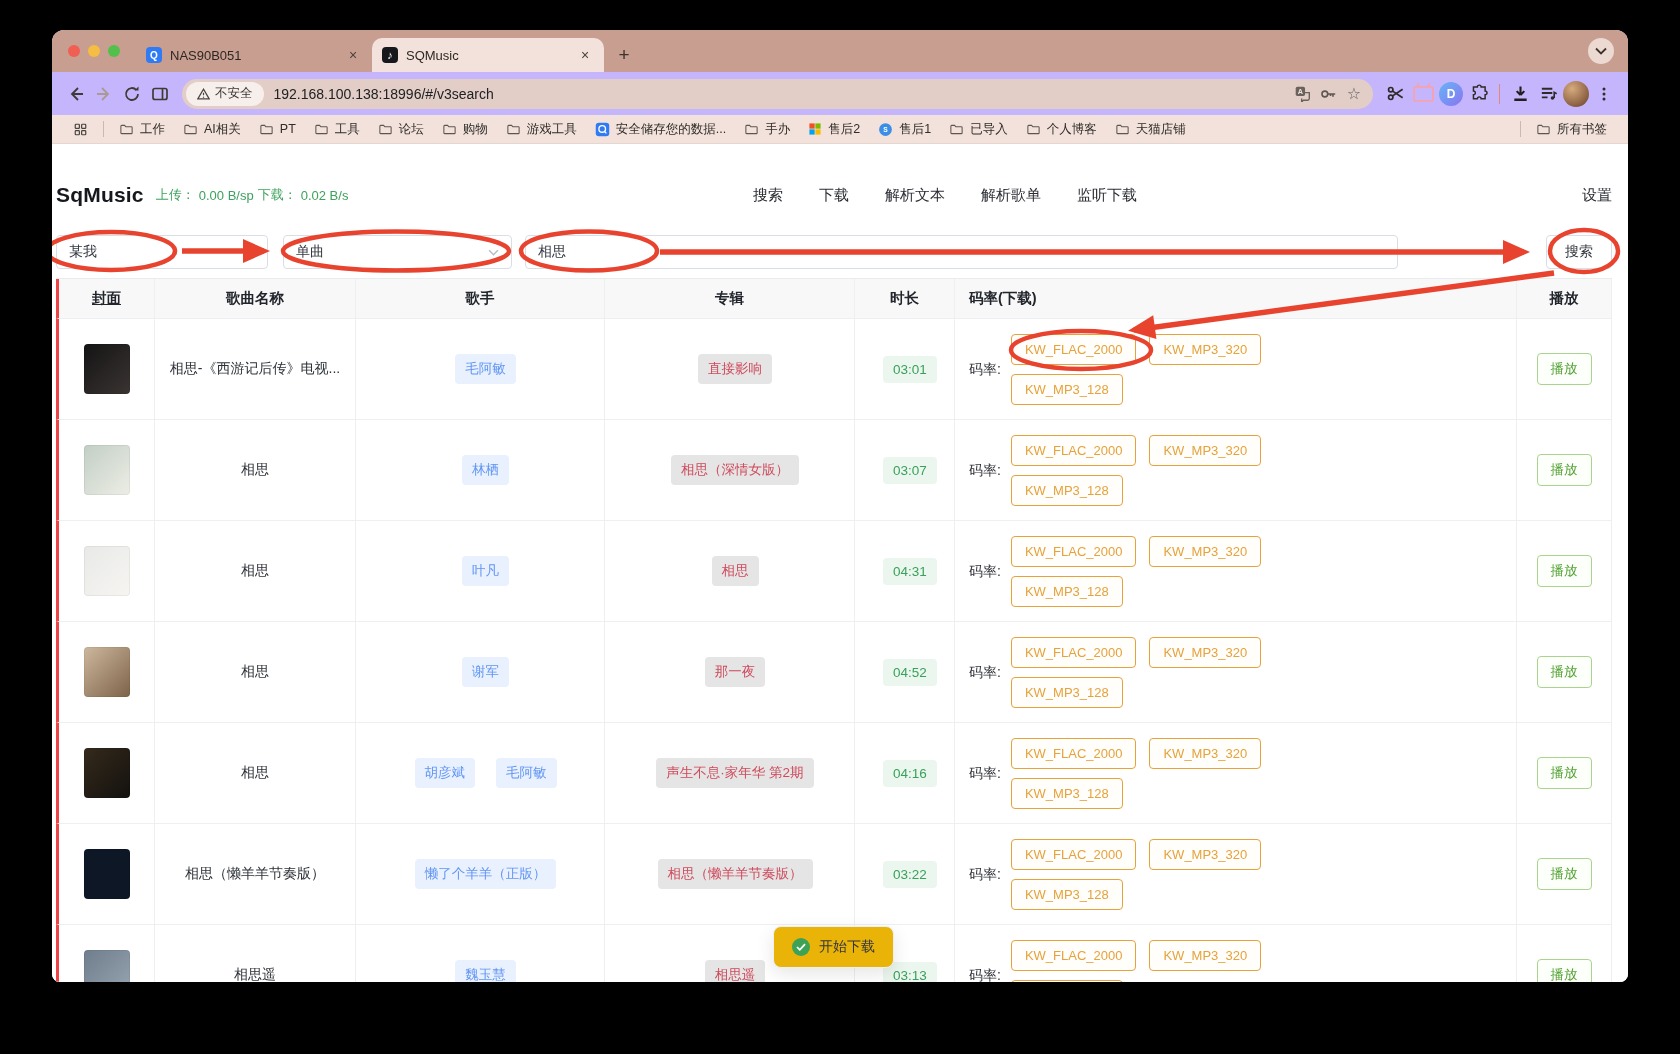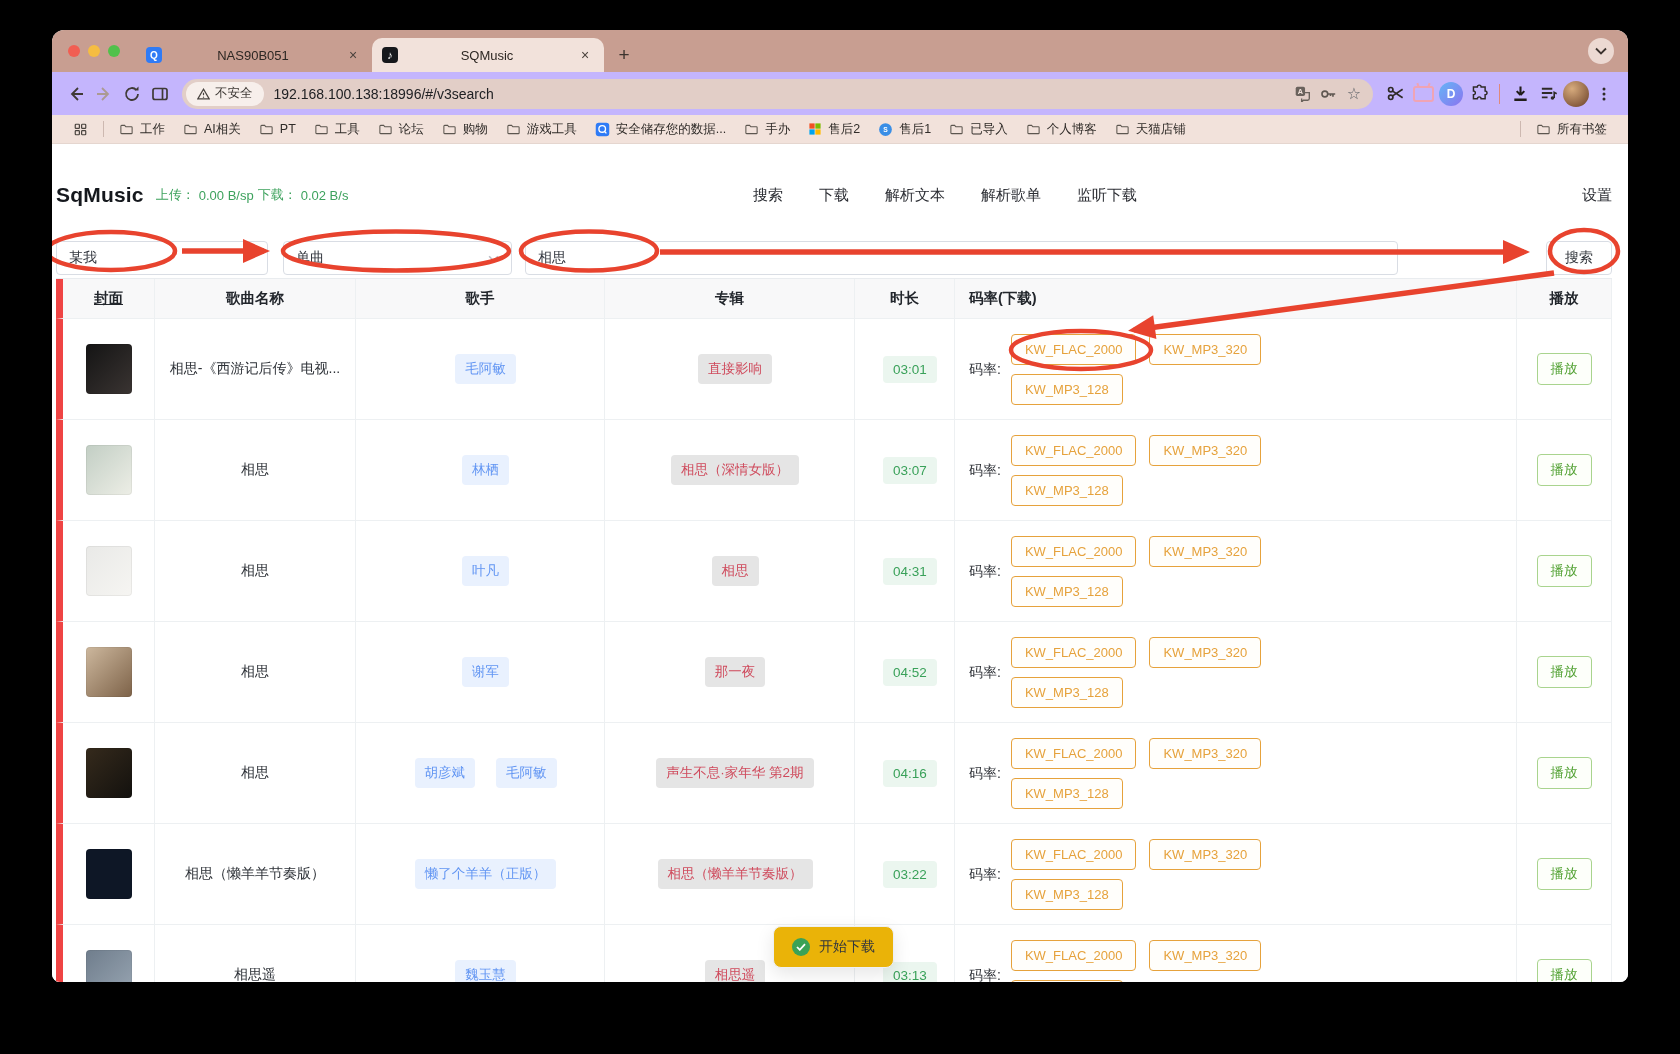--- a/index.html
+++ b/index.html
@@ -13,21 +13,21 @@
   .traffic{display:flex;align-items:center;gap:8px;padding:0 16px;height:42px;}
   .tl{width:12px;height:12px;border-radius:50%;}
   .tl.red{background:#f15e52;}.tl.yellow{background:#f5bd42;}.tl.green{background:#51c14b;}
   .tab{height:34px;width:236px;display:flex;align-items:center;padding:0 10px;box-sizing:border-box;
        color:#2d2723;font-size:13px;}
   .tab.active{width:232px;background:#f2e2db;border-radius:10px 10px 0 0;}
   .favicon{width:16px;height:16px;border-radius:4px;flex:none;display:flex;align-items:center;justify-content:center;
            font-size:10px;font-weight:bold;color:#fff;}
   .favicon.q{background:#2f7bf6;}
   .favicon.sq{background:#17181c;font-size:11px;}
-  .tab-label{flex:1;margin:0 8px;white-space:nowrap;overflow:hidden;text-overflow:ellipsis;text-align:center;}
+  .tab-label{flex:1;margin:0 8px;white-space:nowrap;overflow:hidden;text-overflow:ellipsis;}
   .tab-close{width:18px;height:18px;border-radius:4px;display:flex;align-items:center;justify-content:center;
              font-size:14px;color:#4b423d;}
   .newtab{width:28px;height:28px;margin:0 0 3px 6px;border-radius:50%;display:flex;align-items:center;
           justify-content:center;font-size:19px;color:#3c332e;}
   .strip-spacer{flex:1;}
   .tab-chevron{width:26px;height:26px;border-radius:50%;background:#ecd9d2;margin:0 14px 8px 0;
                display:flex;align-items:center;justify-content:center;}
   
   .toolbar{height:43px;background:#c4b5fd;display:flex;align-items:center;padding:0 10px;flex:none;}
   .tb-btn{width:28px;height:28px;border-radius:50%;display:flex;align-items:center;justify-content:center;flex:none;}
@@ -55,35 +55,35 @@
   
   .page{flex:1;position:relative;background:#fff;overflow:hidden;}
   .app-header{position:absolute;top:36px;left:4px;right:16px;height:30px;display:flex;align-items:center;}
   .logo{font-size:21px;font-weight:700;color:#15181d;letter-spacing:.2px;}
   .speeds{margin-left:12px;font-size:13px;color:#3da25d;display:flex;gap:4px;align-items:center;}
   .app-nav{position:absolute;left:697px;top:0;height:30px;display:flex;gap:36px;align-items:center;
            font-size:15px;color:#2b2d33;}
   .nav-item{cursor:pointer;}
   .settings{position:absolute;right:0;top:0;height:30px;display:flex;align-items:center;font-size:15px;color:#2b2d33;}
   
-  .search-row{position:absolute;top:97px;left:0;right:0;height:30px;}
+  .search-row{position:absolute;top:91px;left:0;right:0;height:30px;}
   .inp{position:absolute;height:34px;box-sizing:border-box;border:1px solid #d9dde4;border-radius:4px;
        background:#fff;font-size:14px;color:#343840;padding:0 12px;
        font-family:"Liberation Sans","DejaVu Sans",sans-serif;}
   .sel{display:flex;align-items:center;justify-content:space-between;}
   .btn-search{position:absolute;left:1494px;width:66px;height:34px;box-sizing:border-box;
        border:1px solid #d9dde4;border-radius:4px;background:#fff;font-size:14px;color:#33373d;
        display:flex;align-items:center;justify-content:center;}
   
   .table{position:absolute;top:134px;left:4px;width:1556px;border-top:1px solid #e9ecef;}
   .thead,.trow{display:grid;grid-template-columns:99px 201px 249px 250px 100px 562px 95px;}
   .thead .cell{height:40px;background:#f8f8f9;font-size:14.5px;color:#22262c;font-weight:600;}
   .cell{display:flex;align-items:center;justify-content:center;border-right:1px solid #edf0f2;
         border-bottom:1px solid #edf0f2;box-sizing:border-box;min-width:0;}
-  .cell:first-child{border-left:7px solid #ef4444;text-decoration:underline;}
+  .cell:first-child{border-left:3px solid #ef4444;text-decoration:underline;}
   .thead .c-bitrate{justify-content:flex-start;padding-left:14px;}
   .trow .cell{height:101px;background:#fff;}
   .cover{width:46px;height:50px;border-radius:4px;box-shadow:0 0 0 1px rgba(0,0,0,.05) inset;}
   .song{font-size:14px;color:#2e3238;padding:0 10px;text-align:center;white-space:nowrap;overflow:hidden;text-overflow:ellipsis;}
   .badge{display:inline-block;padding:6px 10px;border-radius:4px;font-size:13.5px;white-space:nowrap;margin-left:11px;}
   .badge.artist{background:#e9f1fe;color:#6195f3;}
   .badge.album{background:#e5e5e5;color:#cf4a5c;}
   .badge.dur{background:#ebf6ef;color:#39a159;}
   .c-artist{gap:10px;}
   .c-bitrate{justify-content:flex-start;padding-left:14px;align-items:center;}

